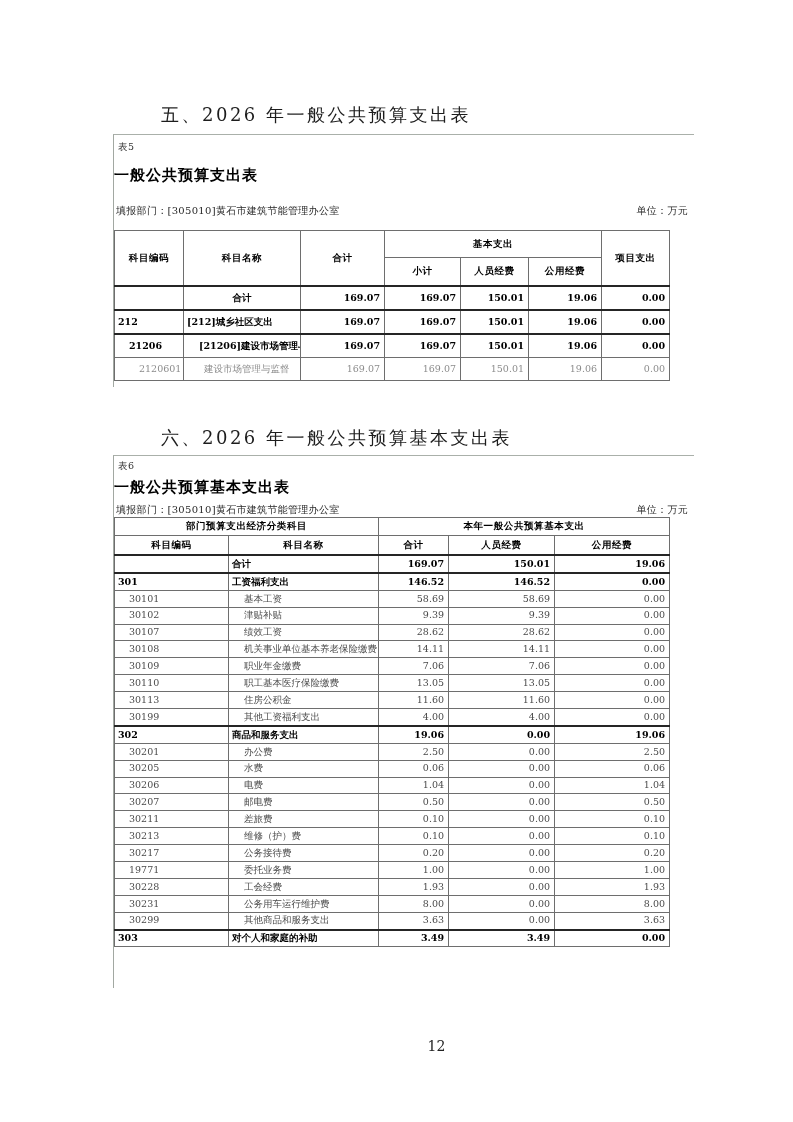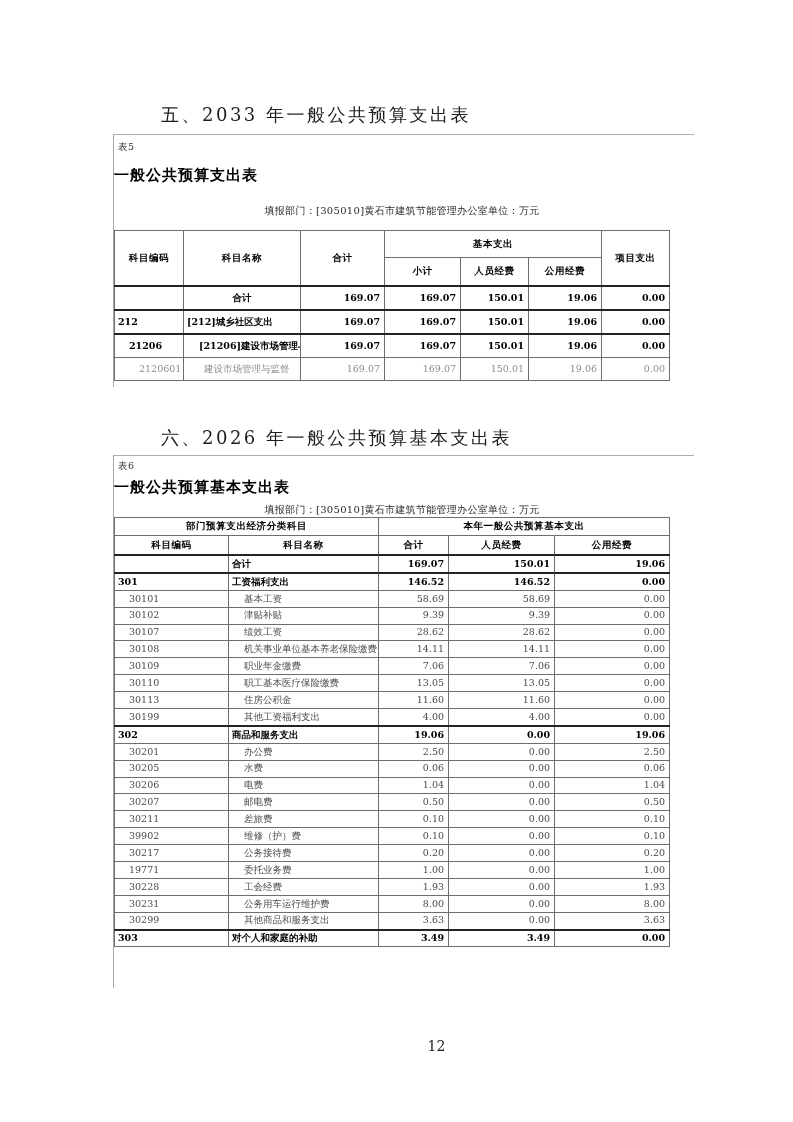--- a/index.html
+++ b/index.html
@@ -45,21 +45,21 @@
     position:absolute;left:0;width:555px;
     text-align:left;
     font-size:15px;font-weight:bold;color:#000;
     letter-spacing:1px;white-space:nowrap;
   }
   #block5 .tbl-title{top:31px;}
   #block6 .tbl-title{top:22px;}
 
   .meta-row{
     position:absolute;left:2px;width:572px;
-    display:flex;justify-content:center;
+    display:flex;justify-content:space-between;
     font-size:10px;color:#2a2a2a;letter-spacing:0.3px;
   }
   #block5 .meta-row{top:69px;}
   #block6 .meta-row{top:47px;}
 
   table.btable{
     position:absolute;left:0;
     width:555px;
     border-collapse:collapse;
     table-layout:fixed;
@@ -112,21 +112,21 @@
   .page-num{
     position:absolute;left:0;top:1038px;width:793px;
     text-align:center;font-size:14px;color:#222;padding-left:40px;
   }
 </style>
 </head>
 <body>
 
 <div class="page">
 
-  <h2 class="sec-heading" id="heading5">五、2033 年一般公共预算支出表</h2>
+  <h2 class="sec-heading" id="heading5">五、2026 年一般公共预算支出表</h2>
 
   <div class="block" id="block5">
     <div class="tbl-label">表5</div>
     <div class="tbl-title">一般公共预算支出表</div>
     <div class="meta-row">
       <span>填报部门：[305010]黄石市建筑节能管理办公室</span>
       <span>单位：万元</span>
     </div>
     <table class="btable" id="table5">
       <colgroup>
@@ -330,21 +330,21 @@
             <td class="c-public">0.50</td>
           </tr>
           <tr class="r-sub">
             <td class="c-code ind-1">30211</td>
             <td class="c-name ind-1">差旅费</td>
             <td class="c-total">0.10</td>
             <td class="c-personnel">0.00</td>
             <td class="c-public">0.10</td>
           </tr>
           <tr class="r-sub">
-            <td class="c-code ind-1">39902</td>
+            <td class="c-code ind-1">30213</td>
             <td class="c-name ind-1">维修（护）费</td>
             <td class="c-total">0.10</td>
             <td class="c-personnel">0.00</td>
             <td class="c-public">0.10</td>
           </tr>
           <tr class="r-sub">
             <td class="c-code ind-1">30217</td>
             <td class="c-name ind-1">公务接待费</td>
             <td class="c-total">0.20</td>
             <td class="c-personnel">0.00</td>

